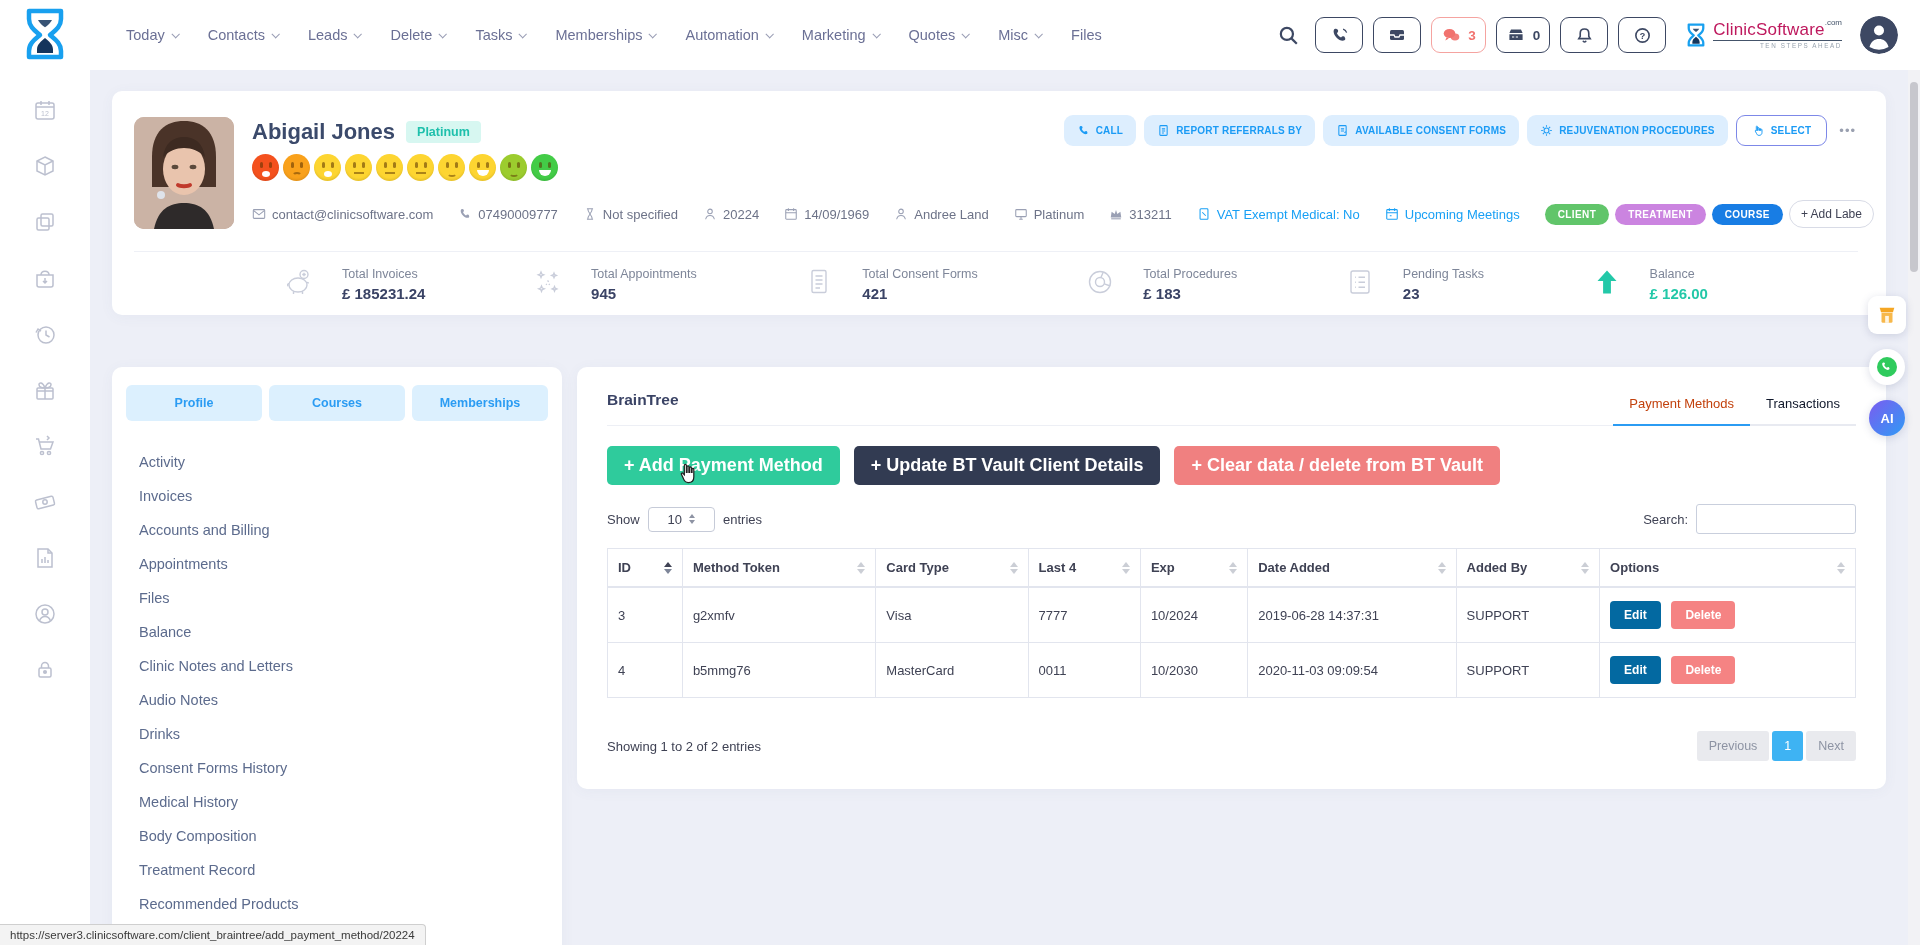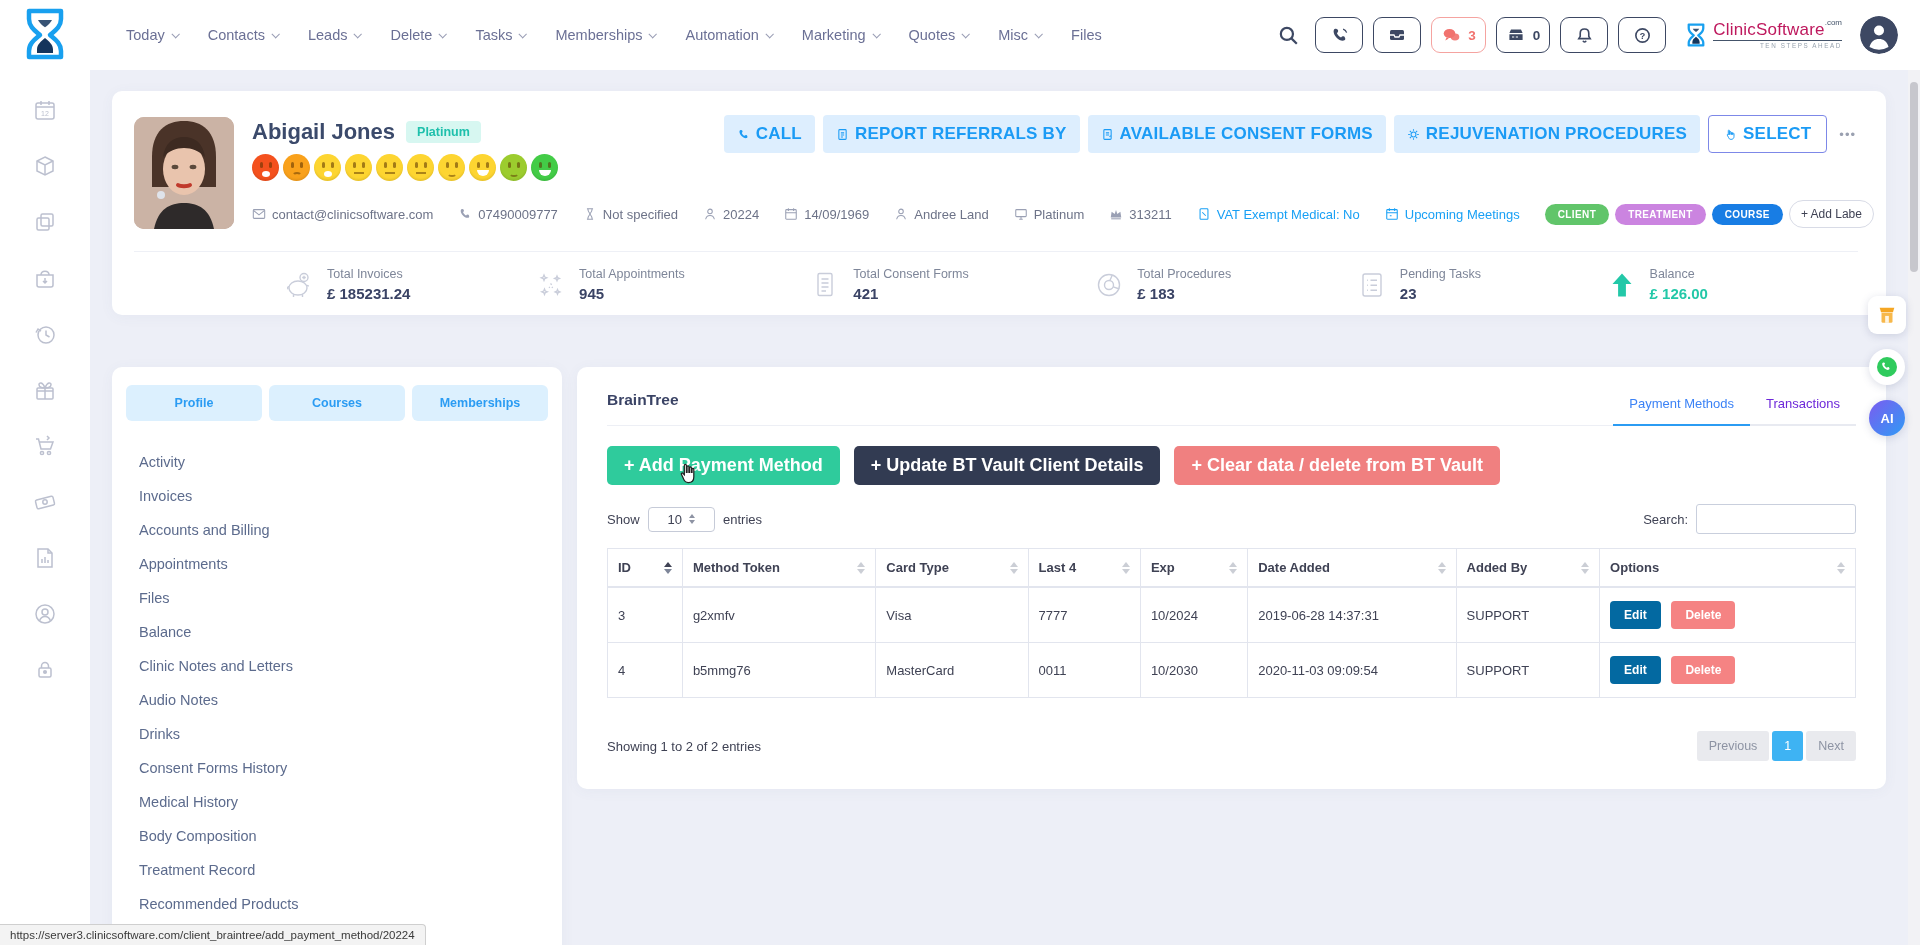--- a/index.html
+++ b/index.html
@@ -53,44 +53,44 @@
   .emoji[data-mood="grin"] .mouth{width:12px;height:6px;background:#fff;border-radius:0 0 12px 12px;bottom:5px;}
   .contact-row{display:flex;align-items:center;gap:25px;margin-top:19px;font-size:13px;color:#6d7388;white-space:nowrap;}
   .citem{display:flex;align-items:center;gap:6px;}
   .citem .cic{width:14px;height:14px;color:#9aa0b4;flex:none;}
   .citem.link{color:#18a0f5;cursor:pointer;}
   .citem.link .cic{color:#18a0f5;}
   .label-group{margin-left:auto;display:flex;gap:6px;align-items:center;}
   .badge{color:#fff;font-size:10px;font-weight:700;padding:5px 13px;border-radius:999px;letter-spacing:.4px;}
   .add-label{border:1px solid #d8dbe6;border-radius:999px;padding:6px 11px;font-size:12px;color:#3f4254;background:#fff;cursor:pointer;}
   .actions{position:absolute;top:24px;right:26px;display:flex;gap:8px;align-items:center;}
-  .act{background:#ddeefe;color:#1b9bf5;font-size:17px;font-weight:700;padding:9px 13px;border-radius:4px;display:flex;gap:6px;align-items:center;cursor:pointer;letter-spacing:.2px;}
+  .act{background:#ddeefe;color:#1b9bf5;font-size:10px;font-weight:700;padding:9px 13px;border-radius:9px;display:flex;gap:6px;align-items:center;cursor:pointer;letter-spacing:.2px;}
   .act .aic{width:13px;height:13px;flex:none;}
   .act.select{background:#fff;border:1px solid #7d88e8;padding:8px 15px;}
   .more{color:#9aa0b0;font-size:13px;letter-spacing:1px;cursor:pointer;padding:4px;}
   .stats{display:flex;justify-content:space-between;padding:15px 150px 0 150px;margin-top:22px;border-top:1px solid #eef0f6;}
-  .stat{display:flex;gap:13px;align-items:center;}
+  .stat{display:flex;gap:28px;align-items:flex-start;}
   .stat .sic{width:30px;height:30px;color:#c9cdda;flex:none;}
   .stat .lbl{font-size:12.5px;color:#7e8699;}
   .stat .val{font-size:15px;font-weight:700;color:#3a4365;margin-top:4px;}
 
   
   .columns{display:flex;gap:15px;margin-top:52px;}
   .side-card{width:450px;background:#fff;border-radius:10px;padding:18px 14px;height:640px;box-shadow:0 2px 14px rgba(80,90,140,.05);}
   .side-tabs{display:flex;gap:7px;}
   .stab{flex:1;background:#dcf0fe;color:#2b9cf3;font-size:12.5px;font-weight:600;text-align:center;padding:11px 0;border-radius:6px;cursor:pointer;}
   .smenu{margin-top:24px;padding-left:13px;display:flex;flex-direction:column;}
   .smenu .sitem{font-size:14.5px;color:#5c6b8d;padding:9px 0;cursor:pointer;text-decoration:none;}
 
   .main-card{flex:1;background:#fff;border-radius:10px;padding:24px 30px 20px;height:422px;box-shadow:0 2px 14px rgba(80,90,140,.05);}
   .panel-head{display:flex;align-items:flex-end;border-bottom:1px solid #edeff5;}
   .ptitle{font-size:15.5px;font-weight:700;color:#3a4365;padding-bottom:16px;}
   .ptabs{margin-left:auto;display:flex;}
-  .ptab{font-size:13px;padding:0 16px 13px;color:#6d28d9;border-bottom:2px solid #e8eaf1;margin-bottom:-1px;cursor:pointer;}
-  .ptab.active{color:#3b82f6;border-bottom-color:#2b9cf3;}
+  .ptab{font-size:13px;padding:0 16px 13px;color:#0f172a;border-bottom:2px solid #e8eaf1;margin-bottom:-1px;cursor:pointer;}
+  .ptab.active{color:#c2410c;border-bottom-color:#2b9cf3;}
   .btn-row{display:flex;gap:14px;margin-top:20px;}
   .pbtn{color:#fff;font-size:18px;font-weight:700;padding:9px 17px;border-radius:5px;border:none;cursor:pointer;}
   .ctrl-row{display:flex;align-items:center;margin-top:19px;font-size:13px;color:#3f4254;}
   .show-sel{border:1px solid #c6cbd8;border-radius:4px;padding:4px 19px;margin:0 8px;display:flex;align-items:center;gap:7px;cursor:pointer;background:#fff;}
   .updown{display:flex;flex-direction:column;gap:2px;}
   .updown i{width:0;height:0;border-left:3.5px solid transparent;border-right:3.5px solid transparent;}
   .updown .u{border-bottom:4px solid #8d93a3;}
   .updown .d{border-top:4px solid #8d93a3;}
   .search-wrap{margin-left:auto;display:flex;align-items:center;gap:8px;}
   .search-input{width:160px;height:30px;border:1px solid #c9cfdd;border-radius:3px;padding:0 8px;font-size:13px;}

